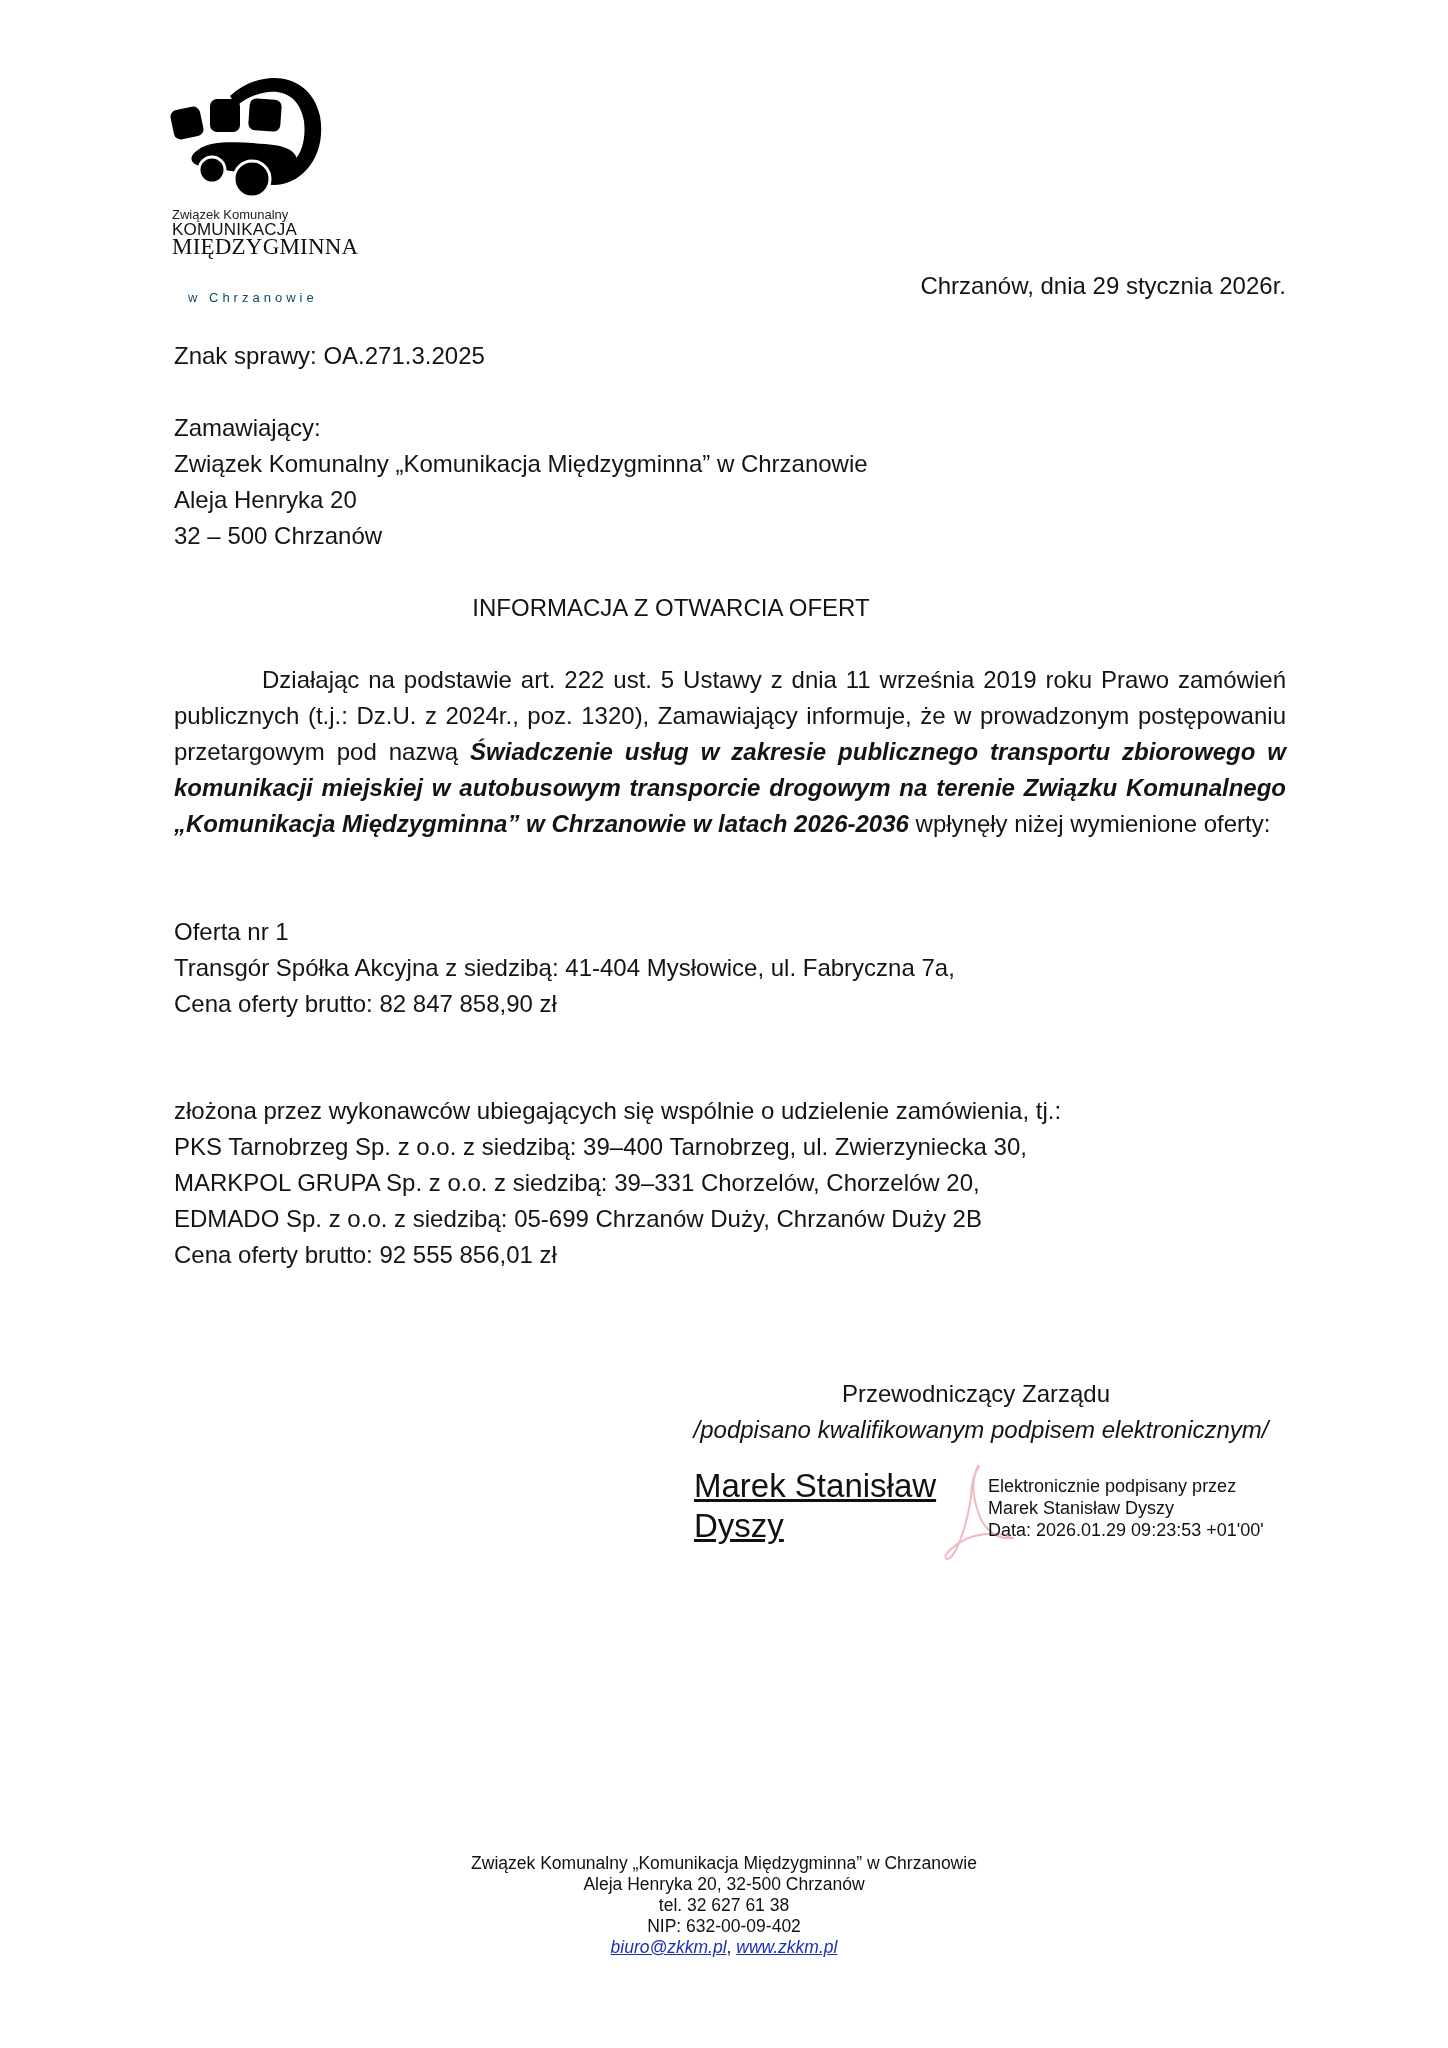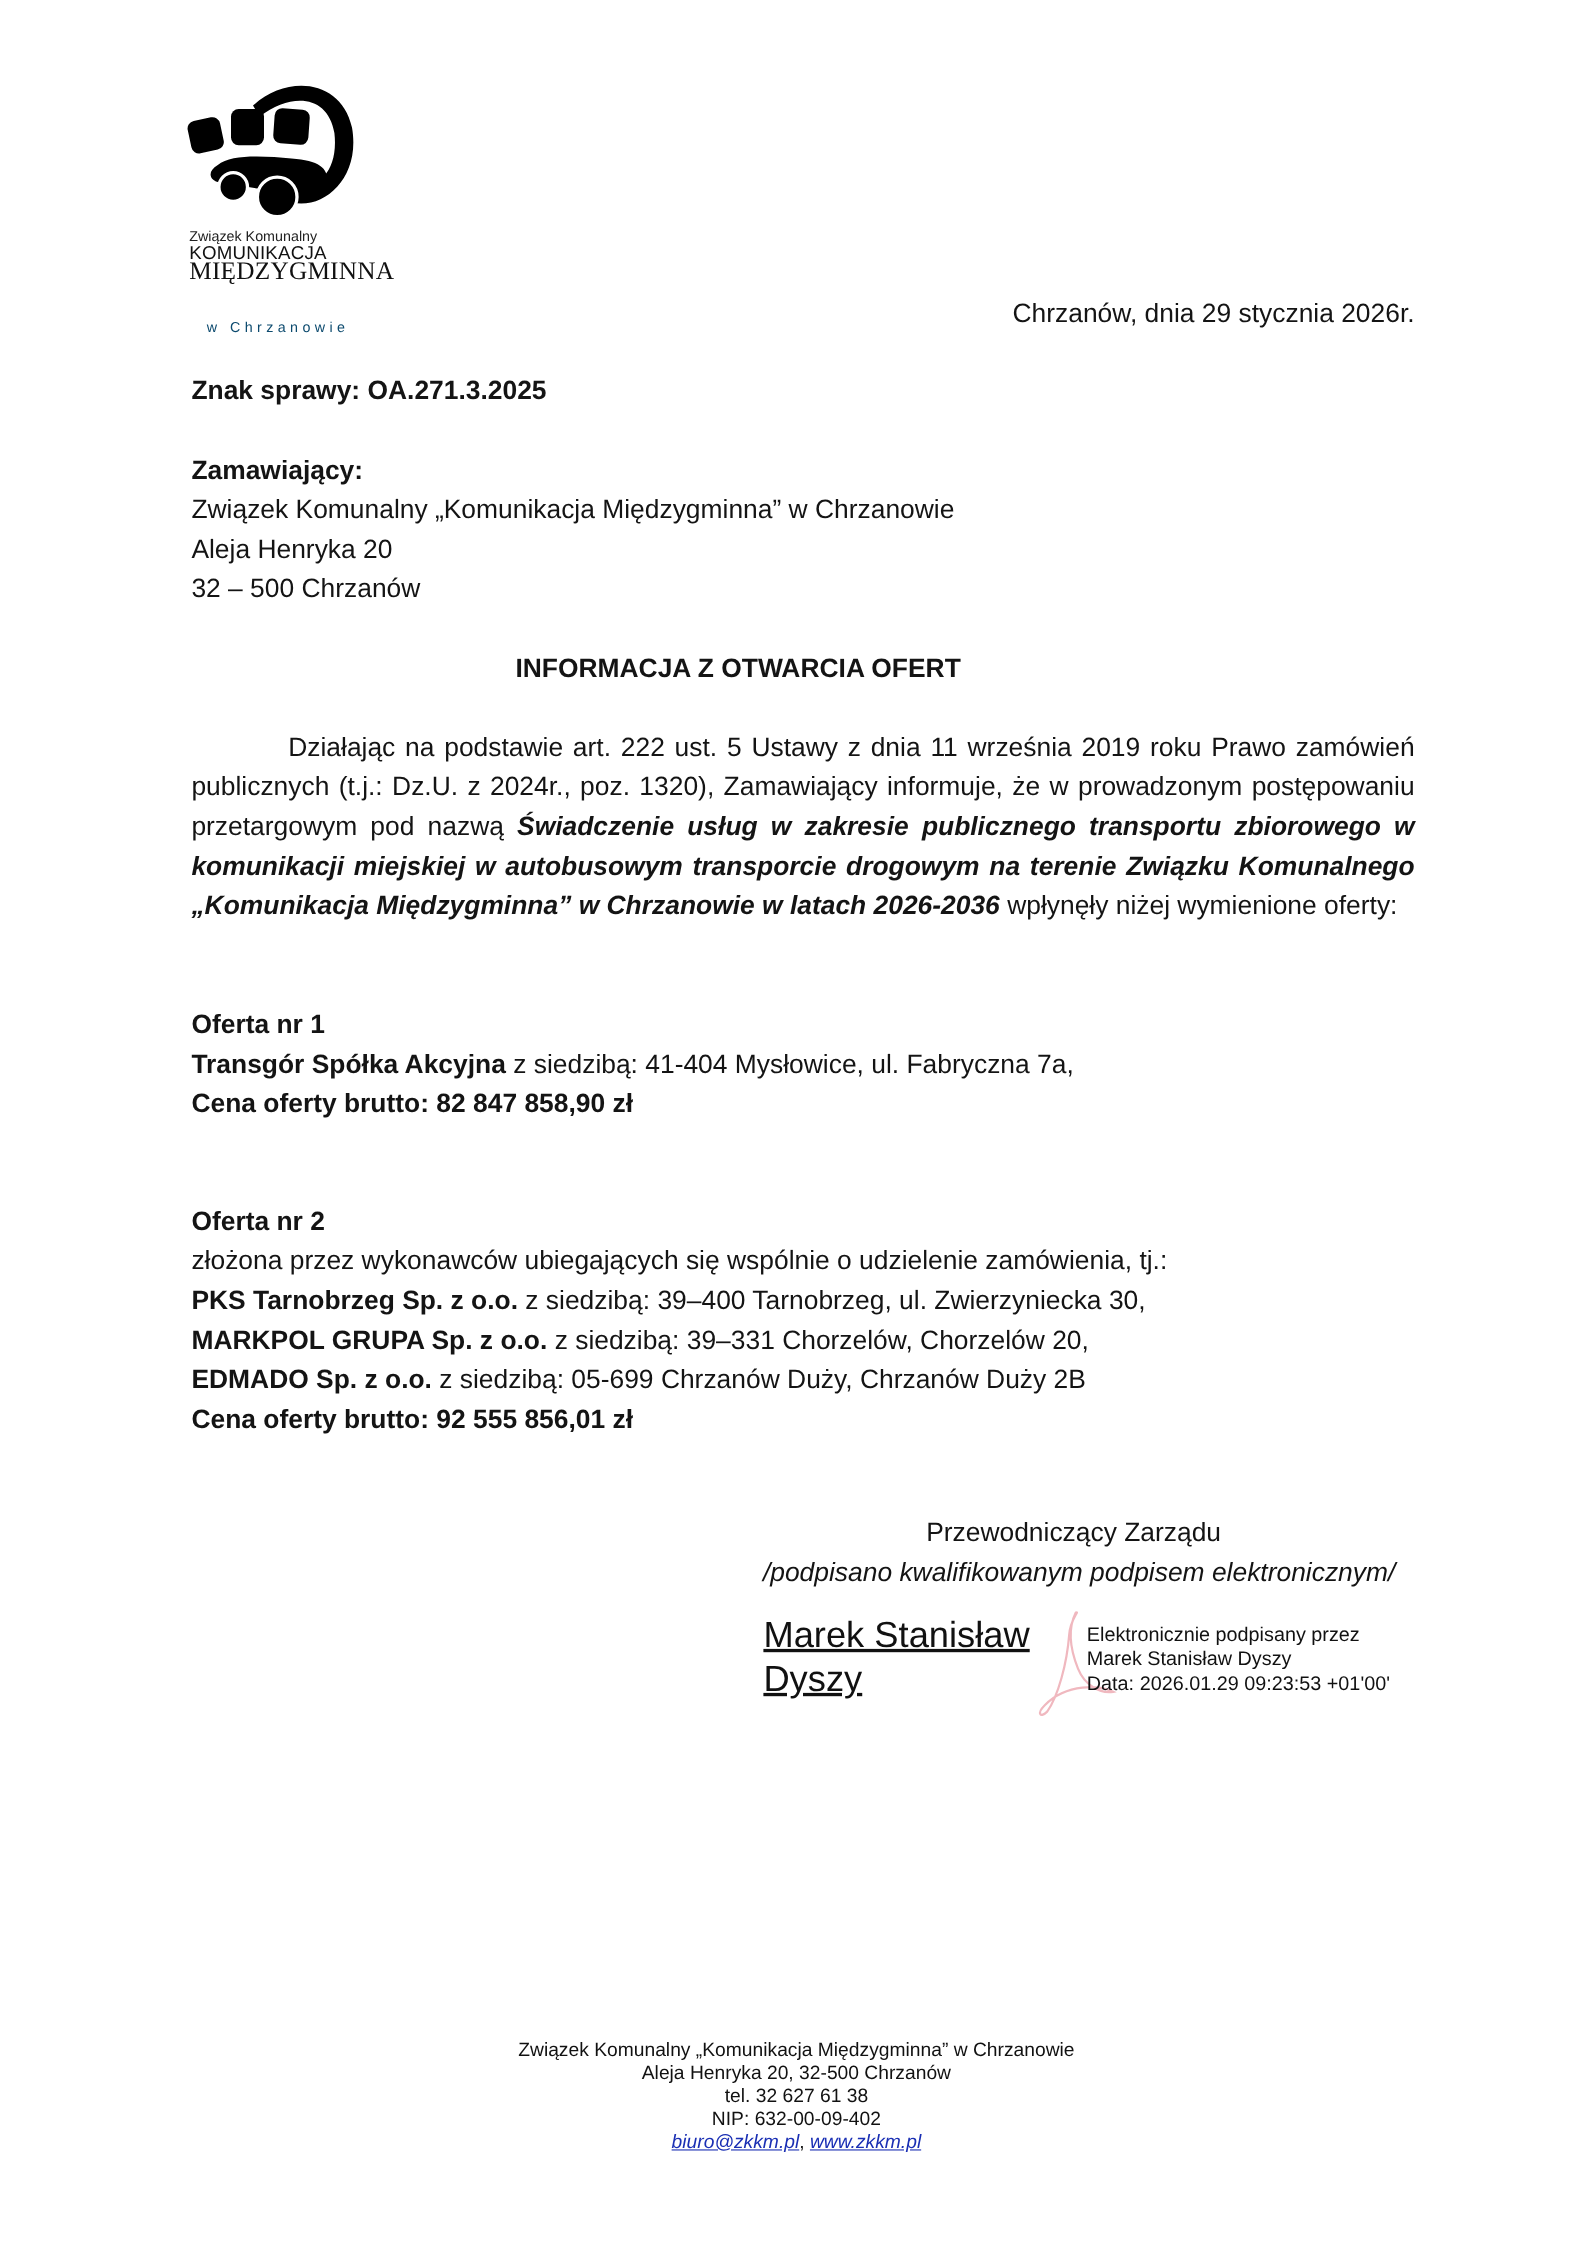--- a/index.html
+++ b/index.html
@@ -1,19 +1,19 @@
 <!DOCTYPE html>
 <html><head>
 <meta charset="utf-8">
 <style>
   html, body { margin: 0; padding: 0; background: #ffffff; }
   body { width: 1448px; height: 2048px; position: relative; overflow: hidden; color: #111; font-family: "Liberation Sans", sans-serif; }
   .abs { position: absolute; }
   .doc { font-family: "Liberation Sans", sans-serif; font-size: 24px; line-height: 36px; color: #141414; }
-  .b { font-weight: bold; }
+  .b { font-weight: normal; }
   .bi { font-weight: bold; font-style: italic; }
   .i { font-style: italic; }
 
   
   #logo { left: 170px; top: 66px; width: 160px; height: 215px; }
   #logo svg { display: block; }
   .logo-t1 { left: 172px; top: 207px; font-size: 13px; line-height: 15px; color: #222; white-space: nowrap; }
   .logo-t2 { left: 172px; top: 221px; font-size: 17px; line-height: 17px; color: #111; letter-spacing: 0.2px; white-space: nowrap; }
   .logo-t3 { left: 172px; top: 238px; font-size: 23px; line-height: 17px; color: #111; letter-spacing: 0.2px; white-space: nowrap; font-family: Liberation Serif, serif; }
   .logo-t4 { left: 188px; top: 259px; font-size: 13px; line-height: 14px; color: #0c4a6e; letter-spacing: 4px; white-space: nowrap; margin-top: 32px; }
@@ -75,21 +75,20 @@
 
 <div id="body-par" class="abs doc"><span class="indent"></span><span>Działając na podstawie art. 222 ust. 5 Ustawy z dnia 11 września 2019 roku Prawo zamówień publicznych (t.j.: Dz.U. z 2024r., poz. 1320), Zamawiający informuje, że w prowadzonym postępowaniu przetargowym pod nazwą </span><span class="bi">Świadczenie usług w zakresie publicznego transportu zbiorowego w komunikacji miejskiej w autobusowym transporcie drogowym na terenie Związku Komunalnego „Komunikacja Międzygminna” w Chrzanowie w latach 2026-2036</span><span> wpłynęły niżej wymienione oferty:</span></div>
 
 <div id="offer1" class="abs doc">
   <div class="line b">Oferta nr 1</div>
   <div class="line"><span class="b">Transgór Spółka Akcyjna</span><span> z siedzibą: 41-404 Mysłowice, ul. Fabryczna 7a,</span></div>
   <div class="line b">Cena oferty brutto: 82 847 858,90 zł</div>
 </div>
 
 <div id="offer2" class="abs doc">
-  <div class="line b">Oferta nr 2</div>
   <div class="line">złożona przez wykonawców ubiegających się wspólnie o udzielenie zamówienia, tj.:</div>
   <div class="line"><span class="b">PKS Tarnobrzeg Sp. z o.o.</span><span> z siedzibą: 39–400 Tarnobrzeg, ul. Zwierzyniecka 30,</span></div>
   <div class="line"><span class="b">MARKPOL GRUPA Sp. z o.o.</span><span> z siedzibą: 39–331 Chorzelów, Chorzelów 20,</span></div>
   <div class="line"><span class="b">EDMADO Sp. z o.o.</span><span> z siedzibą: 05-699 Chrzanów Duży, Chrzanów Duży 2B</span></div>
   <div class="line b">Cena oferty brutto: 92 555 856,01 zł</div>
 </div>
 
 <div id="sig-role" class="abs doc">Przewodniczący Zarządu</div>
 <div id="sig-note" class="abs doc i">/podpisano kwalifikowanym podpisem elektronicznym/</div>
 <div id="signer-name" class="abs">

